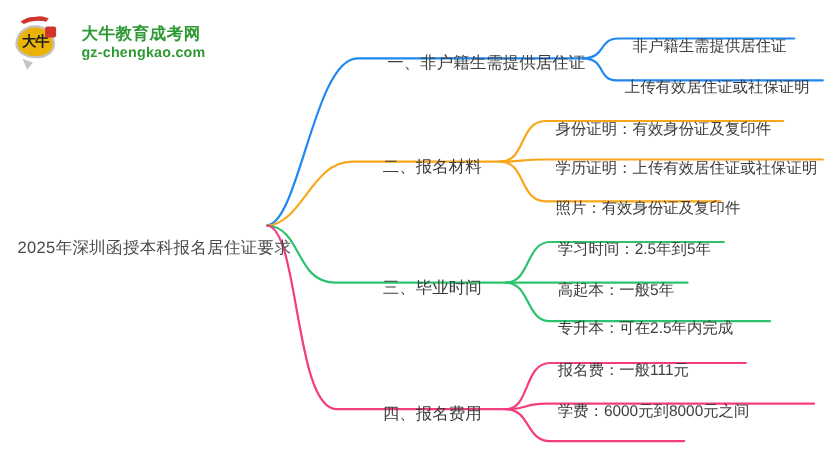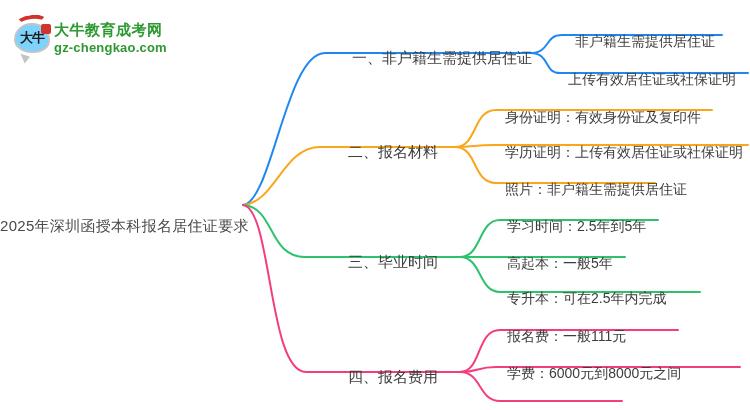--- a/index.html
+++ b/index.html
@@ -20,40 +20,40 @@
     font-size:15px; line-height:19px; color:#4a4a4a; letter-spacing:.3px;
   }
   .branch-label { font-size:15px; line-height:19px; font-weight:400; }
   .leaf { font-size:14px; line-height:18px; }
 
   
   .logo { position:absolute; left:12px; top:14px; display:flex; align-items:flex-start; }
   .logo-icon { position:relative; width:42px; height:44px; }
   .bubble {
     position:absolute; left:2px; top:9px; width:36px; height:30px;
-    background:#7dd3fc; border:2px solid #c4c4c4;
+    background:#eab308; border:2px solid #c4c4c4;
     border-radius:50% 50% 48% 52% / 58% 58% 42% 46%;
     display:flex; align-items:center; justify-content:center;
   }
   .bubble-text { font-size:13px; font-weight:bold; color:#1c1c1c; letter-spacing:-1px; }
   .bubble-tail {
     position:absolute; left:7px; bottom:-5px; width:0; height:0;
     border-left:7px solid transparent; border-right:3px solid transparent;
     border-top:8px solid #c4c4c4; transform:rotate(18deg);
   }
   .logo-arc {
     position:absolute; left:4px; top:1px; width:32px; height:16px;
     border:4px solid transparent; border-top-color:var(--accent-red,#d0342c);
     border-radius:50%; transform:rotate(-6deg);
   }
   .logo-seal {
     position:absolute; right:3px; top:10px; width:10px; height:10px;
     background:var(--accent-red,#d0342c); border-radius:2px;
   }
-  .logo-texts { margin-left:0; padding-top:7px; }
+  .logo-texts { margin-left:20px; padding-top:7px; }
   .logo-name { font-size:15px; font-weight:bold; color:var(--brand,#2e9932); letter-spacing:.5px; }
   .logo-url  { font-size:13px; font-weight:bold; color:var(--brand,#2e9932); letter-spacing:.2px; }
 </style>
 </head>
 <body>
 
 <div class="canvas">
 
   <svg class="lines" width="750" height="410" viewBox="0 0 750 410">
 
@@ -85,33 +85,33 @@
       </span>
       <span class="bubble-tail"></span>
       <span class="logo-seal"></span>
     </div>
     <div class="logo-texts">
       <div class="logo-name">大牛教育成考网</div>
       <div class="logo-url">gz-chengkao.com</div>
     </div>
   </div>
 
-  <div class="node root-node" style="left:0; top:197px;">2025年深圳函授本科报名居住证要求</div>
+  <div class="node root-node" style="left:16px; top:197px;">2025年深圳函授本科报名居住证要求</div>
 
   <div class="node branch-label" style="left:352px; top:29px;">一、非户籍生需提供居住证</div>
   <div class="node branch-label" style="left:348px; top:123px;">二、报名材料</div>
   <div class="node branch-label" style="left:348px; top:233px;">三、毕业时间</div>
   <div class="node branch-label" style="left:348px; top:348px;">四、报名费用</div>
 
   <div class="node leaf" style="left:575px; top:13px;">非户籍生需提供居住证</div>
   <div class="node leaf" style="left:568px; top:51px;text-align:right;">上传有效居住证或社保证明</div>
 
   <div class="node leaf" style="left:505px; top:89px;">身份证明：有效身份证及复印件</div>
   <div class="node leaf" style="left:505px; top:124px;">学历证明：上传有效居住证或社保证明</div>
-  <div class="node leaf" style="left:505px; top:161px;">照片：非户籍生需提供居住证</div>
+  <div class="node leaf" style="left:505px; top:161px;">照片：有效身份证及复印件</div>
 
   <div class="node leaf" style="left:507px; top:198px;">学习时间：2.5年到5年</div>
   <div class="node leaf" style="left:507px; top:235px;">高起本：一般5年</div>
   <div class="node leaf" style="left:507px; top:270px;">专升本：可在2.5年内完成</div>
 
   <div class="node leaf" style="left:507px; top:308px;">报名费：一般111元</div>
   <div class="node leaf" style="left:507px; top:345px;">学费：6000元到8000元之间</div>
 
 </div>
 

